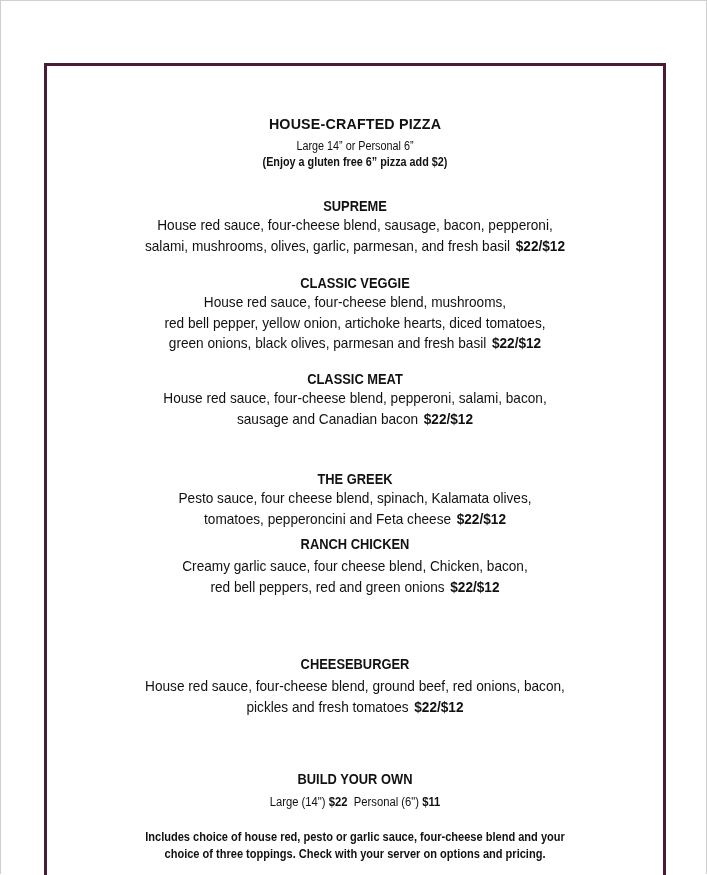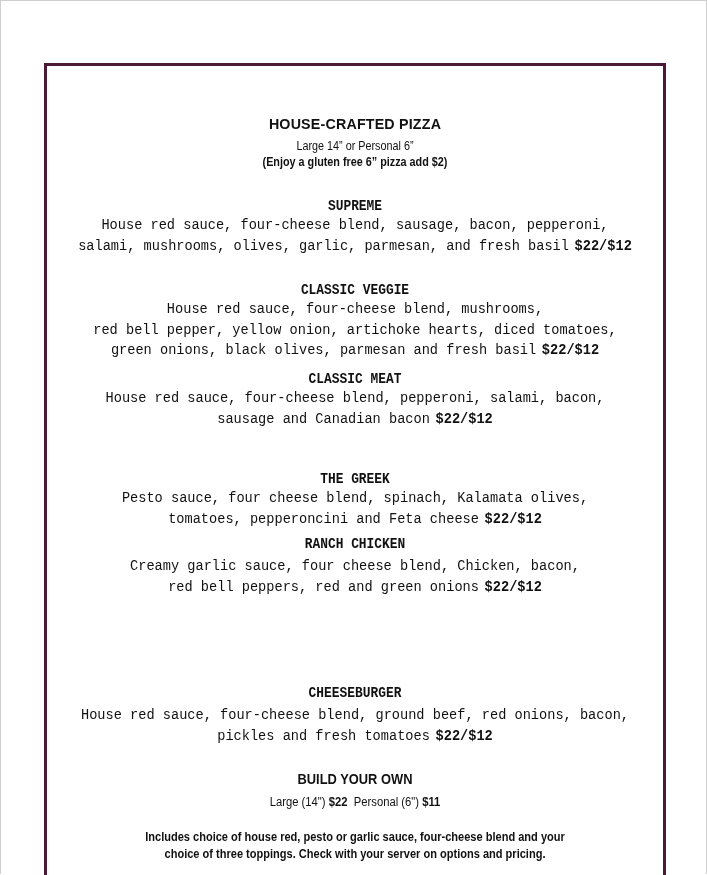--- a/index.html
+++ b/index.html
@@ -19,21 +19,21 @@
     margin-top: 20px;
   }
   .content { position: absolute; left: 0; right: 0; top: 0; text-align: center; }
   .title {
     position: absolute; left: 0; right: 0; top: 49px;
     font-weight: bold; font-size: 15.5px; letter-spacing: 0.2px;
     transform: scaleX(0.92);
   }
   .sub1 { position: absolute; left: 0; right: 0; top: 73px; font-size: 12px; transform: scaleX(0.9); }
   .sub2 { position: absolute; left: 0; right: 0; top: 89px; font-size: 12px; font-weight: bold; transform: scaleX(0.9); }
-  .item { position: absolute; left: 0; right: 0; font-family: Liberation Mono, monospace; }
+  .item { position: absolute; left: 0; right: 0; }
   .item-name { font-weight: bold; font-size: 14px; line-height: 18px; transform: scaleX(0.92); }
   .item-desc { font-size: 14.5px; line-height: 20.5px; transform: scaleX(0.94); margin-top: 0px; }
   .price { font-weight: bold; margin-left: 6px; }
   .byo-title { position: absolute; left: 0; right: 0; top: 705px; font-weight: bold; font-size: 14px; transform: scaleX(0.92); }
   .byo-prices { position: absolute; left: 0; right: 0; top: 729px; font-size: 12.5px; transform: scaleX(0.9); }
   .byo-prices b { font-weight: bold; }
   .byo-note { position: absolute; left: 0; right: 0; top: 763px; font-size: 12px; font-weight: bold; line-height: 17px; transform: scaleX(0.92); }
   .code { position: absolute; left: 10px; top: 806px; font-size: 14px; font-weight: bold; }
 </style>
 </head>
@@ -49,21 +49,21 @@
     <div class="sub2">(Enjoy a gluten free 6” pizza add $2)</div>
 
     <div class="item" style="top:131px">
       <div class="item-name">SUPREME</div>
       <div class="item-desc">
         <div>House red sauce, four-cheese blend, sausage, bacon, pepperoni,</div>
         <div><span>salami, mushrooms, olives, garlic, parmesan, and fresh basil</span><span class="price">$22/$12</span></div>
       </div>
     </div>
 
-    <div class="item" style="top:215px">
+    <div class="item" style="top:208px">
       <div class="item-name">CLASSIC VEGGIE</div>
       <div class="item-desc">
         <div>House red sauce, four-cheese blend, mushrooms,</div>
         <div>red bell pepper, yellow onion, artichoke hearts, diced tomatoes,</div>
         <div><span>green onions, black olives, parmesan and fresh basil</span><span class="price">$22/$12</span></div>
       </div>
     </div>
 
     <div class="item" style="top:304px">
       <div class="item-name">CLASSIC MEAT</div>
@@ -82,21 +82,21 @@
     </div>
 
     <div class="item" style="top:469px">
       <div class="item-name">RANCH CHICKEN</div>
       <div class="item-desc" style="margin-top:3px">
         <div>Creamy garlic sauce, four cheese blend, Chicken, bacon,</div>
         <div><span>red bell peppers, red and green onions</span><span class="price">$22/$12</span></div>
       </div>
     </div>
 
-    <div class="item" style="top:618px">
+    <div class="item" style="top:589px">
       <div class="item-name">CHEESEBURGER</div>
       <div class="item-desc" style="margin-top:3px">
         <div>House red sauce, four-cheese blend, ground beef, red onions, bacon,</div>
         <div><span>pickles and fresh tomatoes</span><span class="price">$22/$12</span></div>
       </div>
     </div>
 
     <div class="byo-title">BUILD YOUR OWN</div>
     <div class="byo-prices">
       <span>Large (14")</span>

